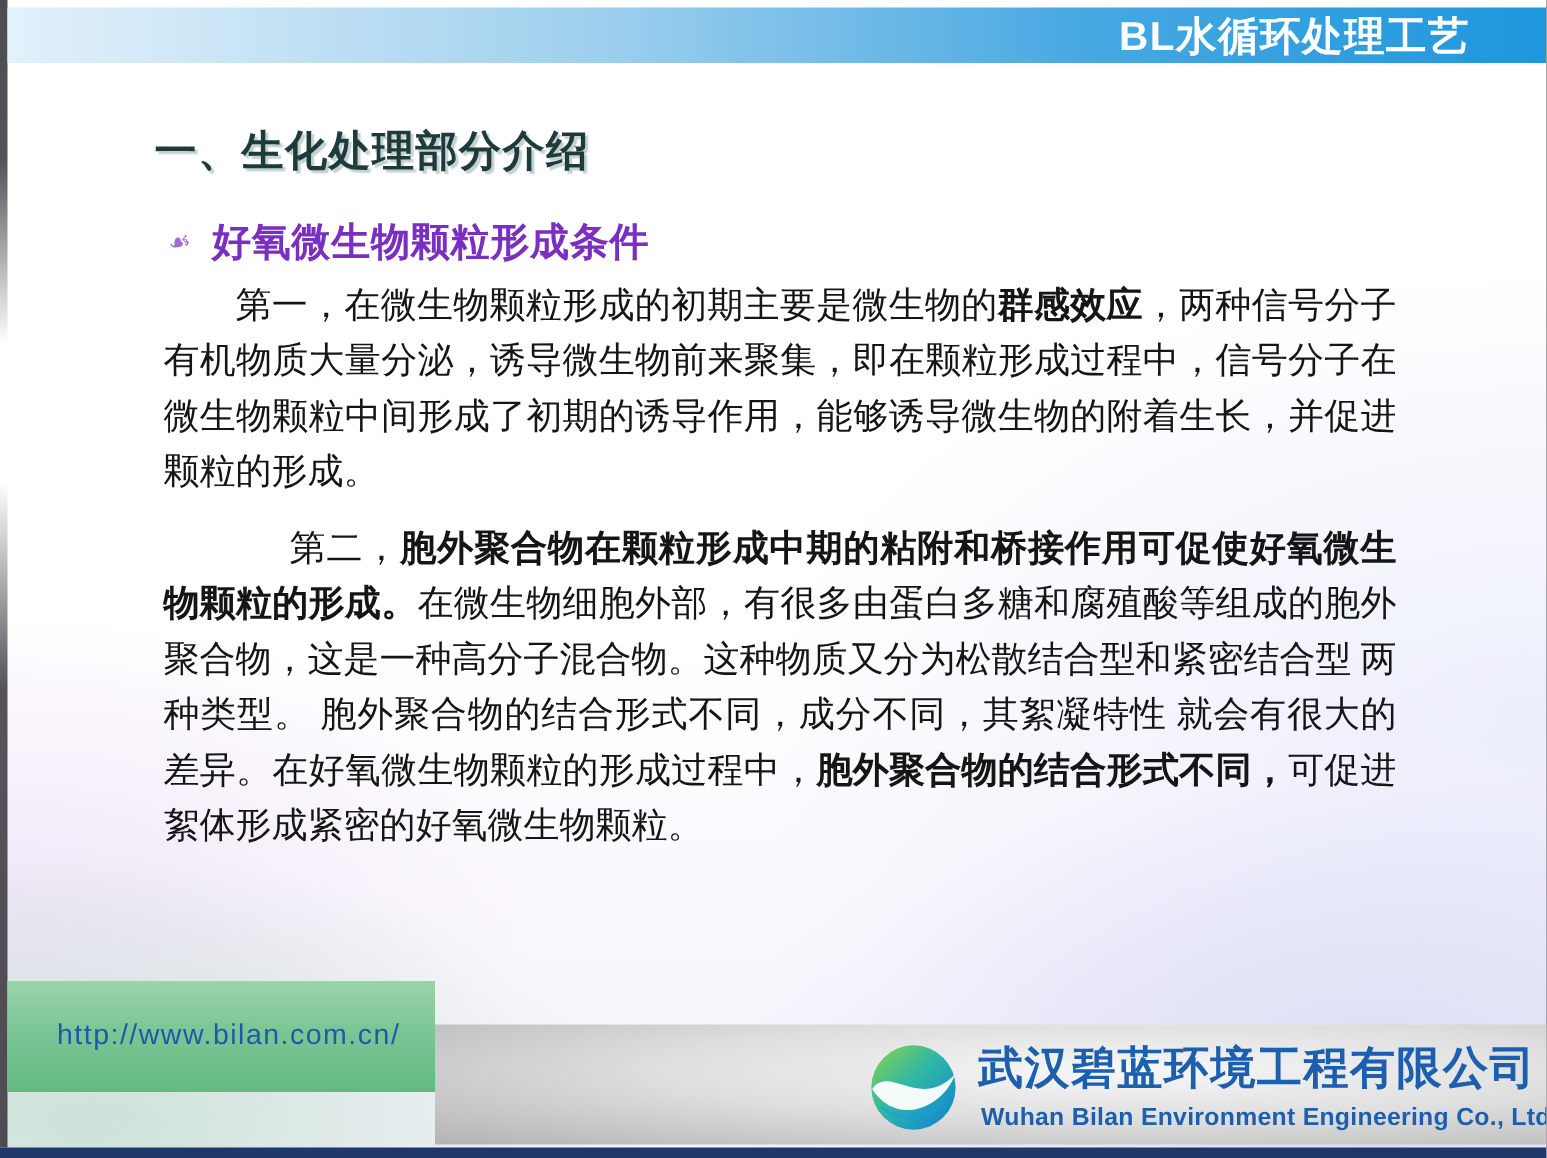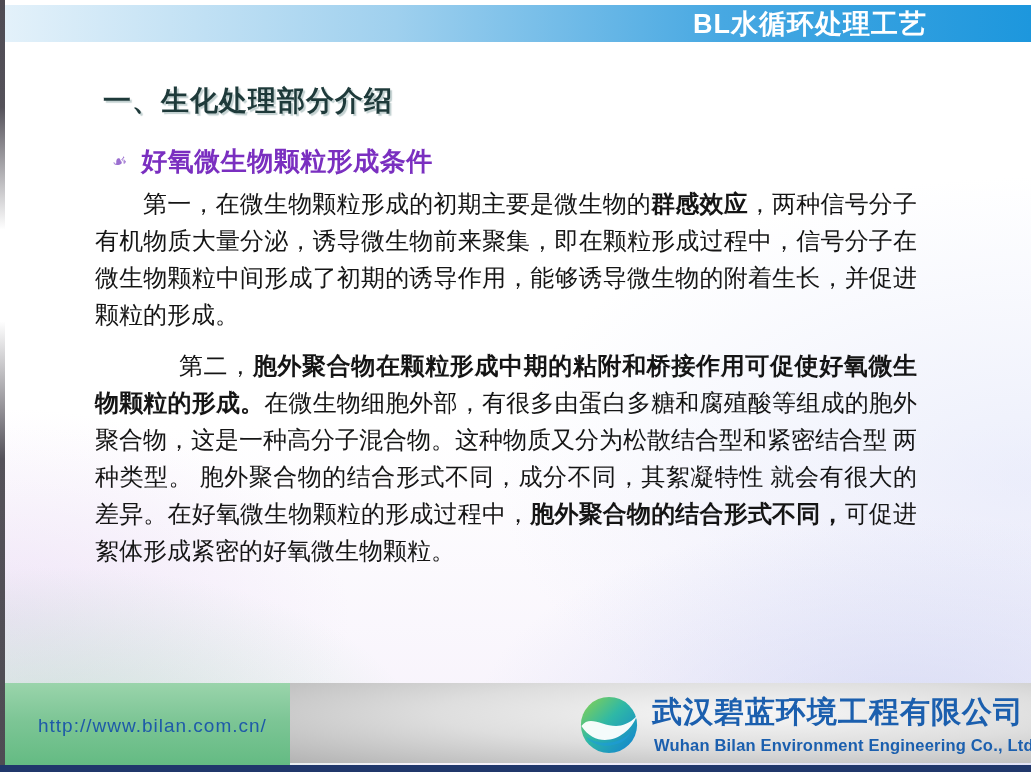--- a/index.html
+++ b/index.html
@@ -17,45 +17,45 @@
     position:absolute;left:0;top:0;width:5px;height:765px;
     background:linear-gradient(180deg,#4e4b53 0%,#55525a 14%,rgba(85,82,90,0) 30%,rgba(85,82,90,0) 42%,#55525a 60%,#4e4b53 100%);
   }
   .topbar{
     position:absolute;left:5px;right:0;top:5px;height:37px;
     background:linear-gradient(90deg,#e3f1fa 0%,#9fd0ee 38%,#47a8e2 70%,#1d97dd 100%);
     display:flex;align-items:center;justify-content:flex-end;
   }
   .topbar-title{
     color:#ffffff;font-size:27px;font-weight:700;letter-spacing:1px;
-    padding-right:104px;font-family:"Liberation Sans",sans-serif;
+    padding-right:51px;font-family:"Liberation Sans",sans-serif;
   }
   .slide-title{
     position:absolute;left:103px;top:82px;
     font-size:28px;font-weight:700;letter-spacing:1px;color:#1e3a3a;
     text-shadow:2px 2px 1px rgba(120,150,150,0.45);
     font-family:"Liberation Sans",sans-serif;
   }
   .subtitle-row{
     position:absolute;left:112px;top:144px;display:flex;align-items:center;gap:14px;
   }
   .subtitle-bullet{color:#9b6fd0;font-size:17px;transform:rotate(-12deg);}
   .subtitle-text{
     font-size:26px;font-weight:700;color:#7a2fc0;letter-spacing:0.5px;
     font-family:Liberation Sans, sans-serif;
   }
   .body-text{
-    position:absolute;left:95px;top:186px;width:822px;
+    position:absolute;left:109px;top:186px;width:822px;
     font-family:"Liberation Serif","DejaVu Serif",serif;
     font-size:24px;line-height:37px;color:#151515;
     text-align:justify;text-align-last:left;
   }
   .body-text p{margin:0 0 14px 0;text-indent:2em;}
   .footer-green{
-    position:absolute;left:5px;top:683px;width:285px;height:86px;
+    position:absolute;left:5px;top:654px;width:285px;height:74px;
     background:linear-gradient(180deg,#9ad4ab 0%,#7cc595 45%,#62ba81 100%);
     display:flex;align-items:center;
   }
   .footer-url{
     margin-left:33px;font-size:19px;letter-spacing:1px;color:#1e5aa8;
     font-family:"Liberation Sans",sans-serif;text-decoration:none;
   }
   .footer-gray{
     position:absolute;left:290px;top:683px;right:0;height:80px;
     background:radial-gradient(ellipse at 62% 38%,#f7f7f7 0%,#dedede 48%,#b3b3b3 100%);

